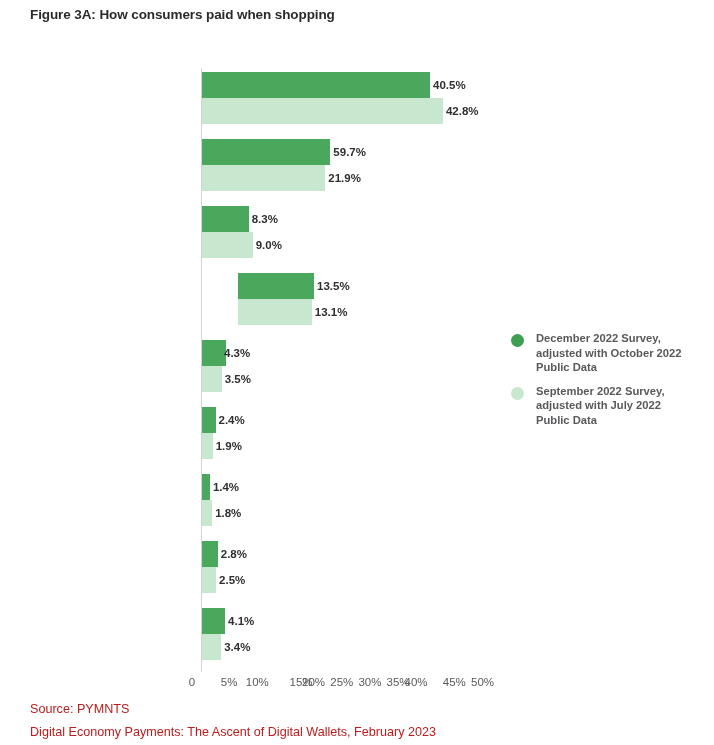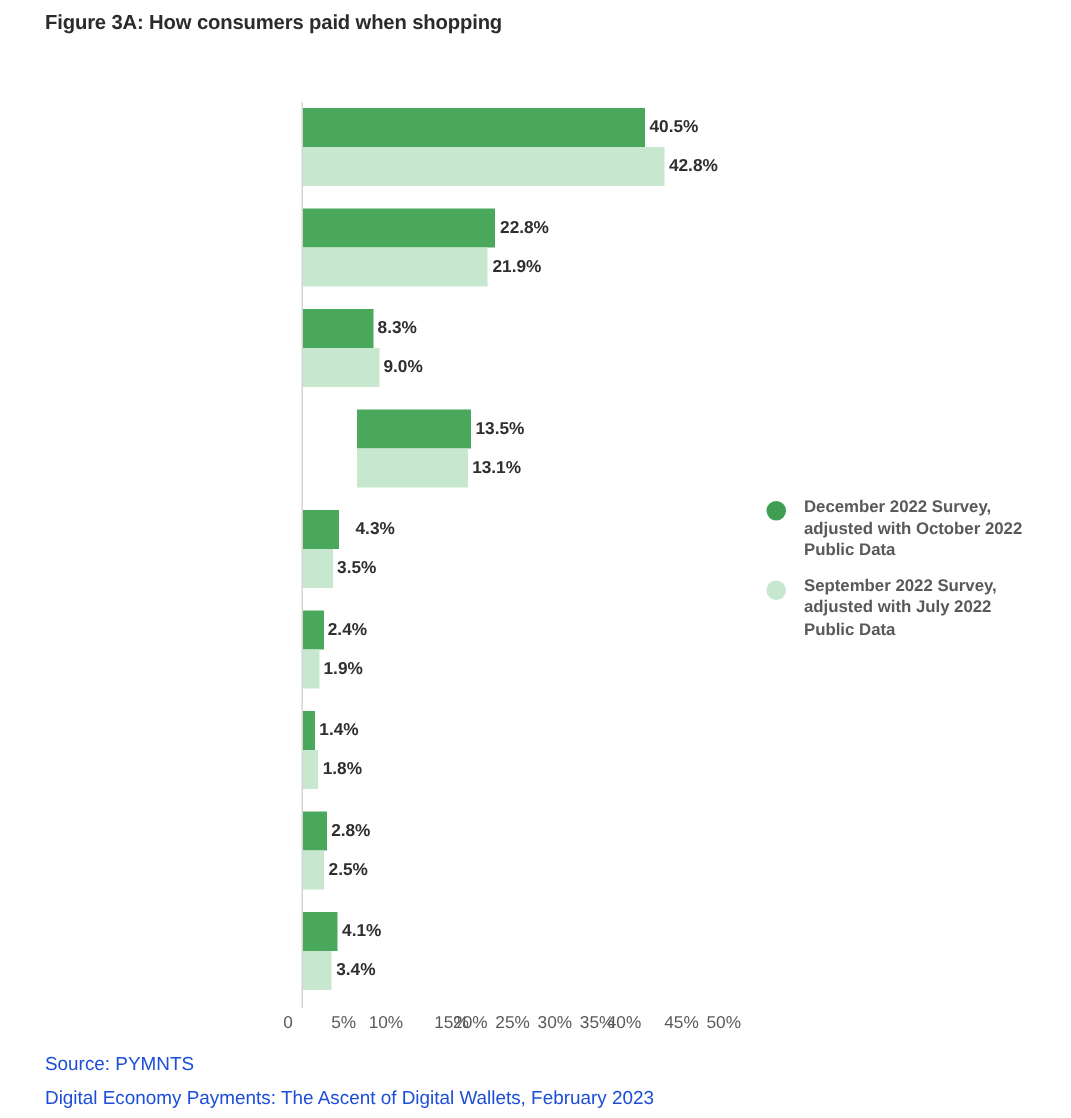--- a/index.html
+++ b/index.html
@@ -143,21 +143,21 @@
 
   
   #footer {
     position: absolute;
     left: 30px;
     top: 698px;
     width: 660px;
   }
   .footer-line {
     font-size: 12.6px;
-    color: #1d4ed8;
+    color: #b91c1c;
     line-height: 23px;
     white-space: nowrap;
   }
 </style>
 </head>
 <body>
 
 <div id="header">
   <div id="fig-title">Figure 3A: How consumers paid when shopping</div>
 </div>
@@ -171,21 +171,21 @@
           <div class="bar-value" style="left: 228.015px;">40.5%</div>
         </div>
         <div class="bar-row" style="top: 26px;">
           <div class="bar s1" style="width: 240.964px;"></div>
           <div class="bar-value" style="left: 240.964px;">42.8%</div>
         </div>
       </div>
       <div class="cat-group" style="top: 139px;">
         <div class="bar-row" style="top: 0px;">
           <div class="bar s0" style="width: 128.364px;"></div>
-          <div class="bar-value" style="left: 128.364px;">22.8%</div>
+          <div class="bar-value" style="left: 128.364px;">59.7%</div>
         </div>
         <div class="bar-row" style="top: 26px;">
           <div class="bar s1" style="width: 123.297px;"></div>
           <div class="bar-value" style="left: 123.297px;">21.9%</div>
         </div>
       </div>
       <div class="cat-group" style="top: 206px;">
         <div class="bar-row" style="top: 0px;">
           <div class="bar s0" style="width: 46.729px;"></div>
           <div class="bar-value" style="left: 46.729px;">8.3%</div>
@@ -201,21 +201,21 @@
           <div class="bar-value" style="left: 76.005px;">13.5%</div>
         </div>
         <div class="bar-row" style="top: 26px;">
           <div class="bar s1" style="width: 73.753px;"></div>
           <div class="bar-value" style="left: 73.753px;">13.1%</div>
         </div>
       </div>
       <div class="cat-group" style="top: 340px;">
         <div class="bar-row" style="top: 0px;">
           <div class="bar s0" style="width: 24.209px;"></div>
-          <div class="bar-value" style="left: 32px;">4.3%</div>
+          <div class="bar-value" style="left: 19px;">4.3%</div>
         </div>
         <div class="bar-row" style="top: 26px;">
           <div class="bar s1" style="width: 19.705px;"></div>
           <div class="bar-value" style="left: 19.705px;">3.5%</div>
         </div>
       </div>
       <div class="cat-group" style="top: 407px;">
         <div class="bar-row" style="top: 0px;">
           <div class="bar s0" style="width: 13.512px;"></div>
           <div class="bar-value" style="left: 13.512px;">2.4%</div>

